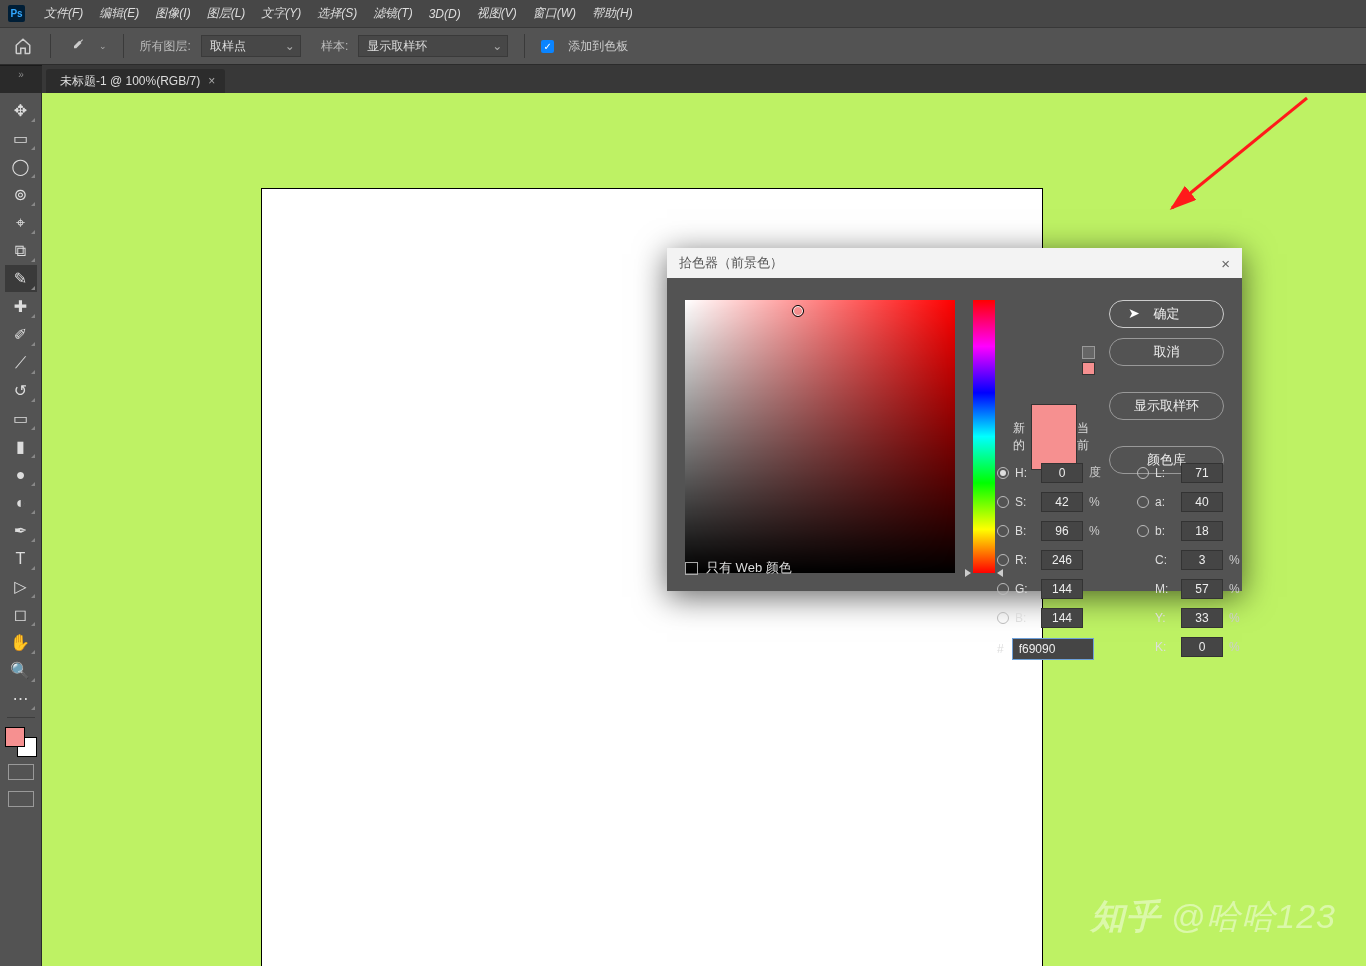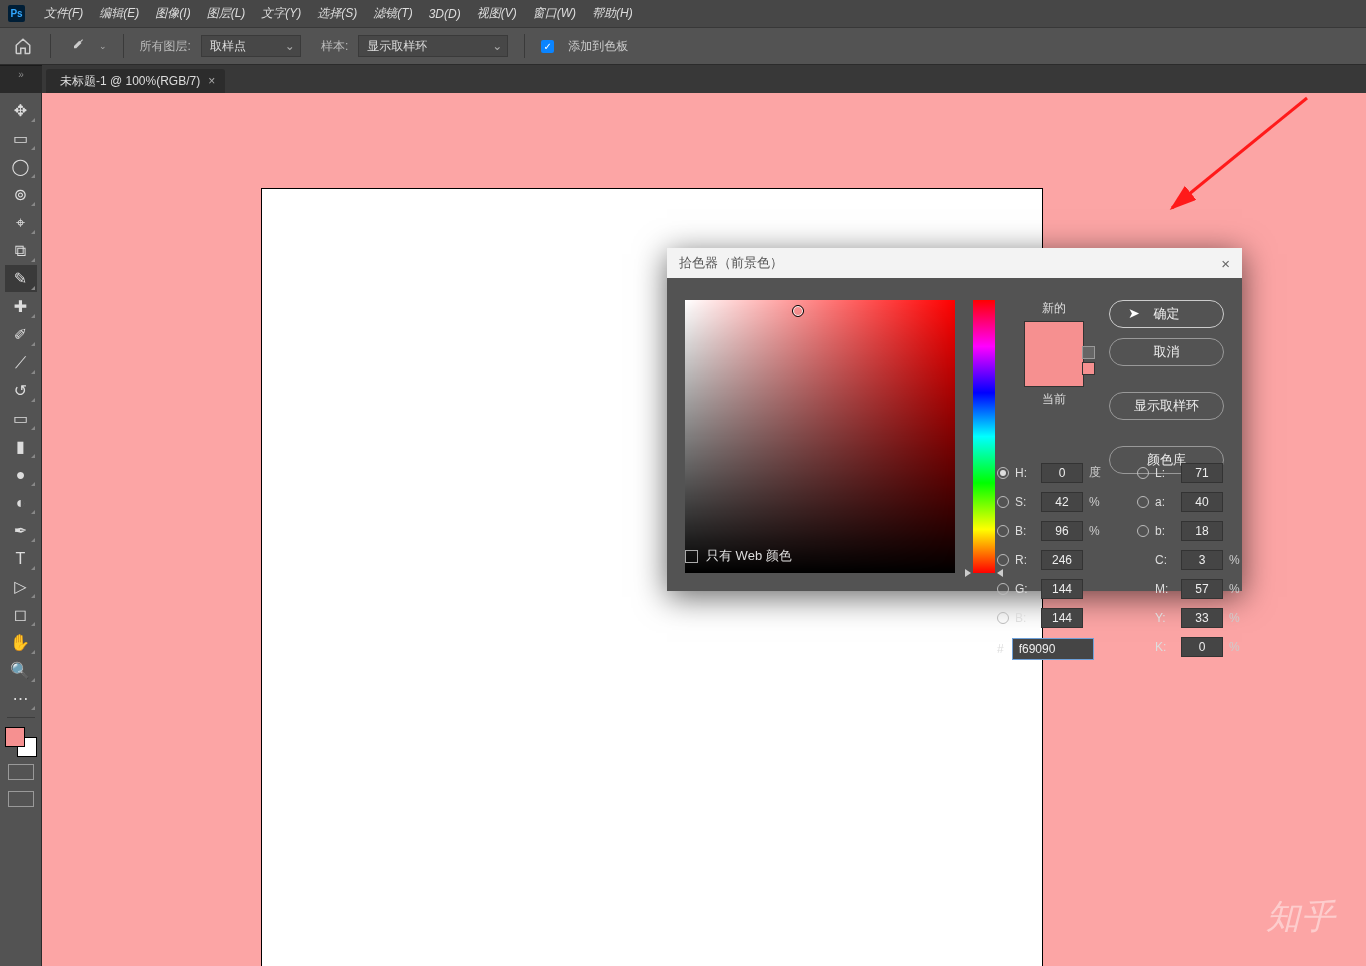--- a/index.html
+++ b/index.html
@@ -34,40 +34,40 @@
   .lefttools .tool.active { background:#3a3a3a; }
   .lefttools .tool .corner { position:absolute; right:2px; bottom:2px; width:0; height:0; border-right:4px solid #888; border-top:4px solid transparent;}
   .lefttools .divider { width:28px; height:1px; background:#3d3d3d; margin:4px 0;}
   .lefttools .swatch { width:24px; height:24px; position:relative; margin-top:6px;}
   .lefttools .swatch .fg { position:absolute; left:-4px; top:-2px; width:20px; height:20px; background:#f69090; border:1px solid #000;}
   .lefttools .swatch .bg { position:absolute; right:-4px; bottom:-4px; width:20px; height:20px; background:#fff; border:1px solid #000;}
   .lefttools .mode { width:26px; height:16px; margin-top:10px; display:flex; gap:2px;}
   .lefttools .mode div { flex:1; border:1px solid #999;}
   
   
-  .workspace { position:absolute; left:42px; top:93px; right:0; bottom:0; background:#fca5a5; }
+  .workspace { position:absolute; left:42px; top:93px; right:0; bottom:0; background:#bef264; }
   .canvas { position:absolute; left:220px; top:96px; width:780px; height:780px; background:#fff; box-shadow:0 0 0 1px #000; }
 
   
   .dialog { position:absolute; left:625px; top:155px; width:575px; background:#535353; box-shadow:0 6px 30px rgba(0,0,0,.6); }
   .dialog-title { height:30px; background:#f3f3f3; color:#555; font-size:13px; display:flex; align-items:center; padding:0 12px; justify-content:space-between;}
   .dialog-title .x { color:#666; font-size:15px; }
   .dialog-body { padding:22px 18px 18px 18px; display:flex; gap:18px; position:relative;}
   .sv-field { width:273px; height:273px; position:relative; background:
      linear-gradient(to top, #000, rgba(0,0,0,0)),
      linear-gradient(to right, #fff, #ff0000); }
   .sv-cursor { position:absolute; width:12px; height:12px; border:1px solid #000; border-radius:50%; box-shadow:0 0 0 1px #fff inset; transform:translate(-50%,-50%);}
   .hue-strip { width:22px; height:273px; position:relative; background: linear-gradient(to bottom,#f00,#f0f 17%,#00f 34%,#0ff 50%,#0f0 67%,#ff0 84%,#f00);}
   .hue-arrows { position:absolute; left:-6px; right:-6px; height:0;}
   .hue-arrows::before, .hue-arrows::after { content:""; position:absolute; top:-4px; width:0; height:0; border-top:4px solid transparent; border-bottom:4px solid transparent;}
   .hue-arrows::before { left:-2px; border-left:6px solid #ccc;}
   .hue-arrows::after { right:-2px; border-right:6px solid #ccc;}
 
   .rightcol { flex:1; display:flex; gap:14px; }
-  .preview-col { width:82px; display:flex; flex-direction:column; align-items:center; font-size:12px; color:#ddd; position:relative;}
+  .preview-col { width:82px; display:flex; align-items:center; font-size:12px; color:#ddd; position:relative;}
   .preview { width:60px; height:66px; border:1px solid #333; display:flex; flex-direction:column; margin:4px 0;}
   .preview div { flex:1; }
   .cube-ico { width:13px; height:13px; border:1px solid #999; background:#666; position:absolute; right:0; top:46px;}
   .mini-sw  { width:13px; height:13px; background:#f69090; border:1px solid #333; position:absolute; right:0; top:62px;}
 
   .btn-col { width:115px; display:flex; flex-direction:column; gap:10px; }
   .btn { height:28px; border:1px solid #999; border-radius:15px; background:transparent; color:#eee; font-size:13px; display:flex; align-items:center; justify-content:center; position:relative;}
   .btn.primary { border-color:#ccc; }
   .cursor-overlay { position:absolute; left:18px; top:4px; color:#fff; font-size:14px; pointer-events:none;}
   
@@ -75,29 +75,29 @@
   .vrow { display:flex; align-items:center; height:29px; gap:6px;}
   .vrow .radio { width:12px; height:12px; border:1px solid #bbb; border-radius:50%; display:inline-flex; align-items:center; justify-content:center;}
   .vrow .radio.on::after { content:""; width:6px; height:6px; background:#ddd; border-radius:50%;}
   .vrow .label { width:20px; }
   .vrow input { width:42px; height:20px; background:#454545; border:1px solid #333; color:#eee; font-size:12px; text-align:center;}
   .vrow .unit { width:20px; color:#ccc;}
   .values .left, .values .right { display:inline-flex; flex-direction:column;}
   .hexrow { margin-top:6px; display:flex; align-items:center; gap:8px;}
   .hexrow input { width:82px; height:22px; background:#454545; border:1px solid #6ea0d8; color:#eee; font-size:12px; padding:0 6px;}
 
-  .webonly { position:absolute; left:18px; bottom:26px; font-size:13px; color:#ddd; display:flex; align-items:center; gap:8px;margin-top:40px;}
+  .webonly { position:absolute; left:18px; bottom:14px; font-size:13px; color:#ddd; display:flex; align-items:center; gap:8px;margin-top:40px;}
   .webonly .box { width:13px; height:13px; border:1px solid #aaa; }
 
   
   .arrow { position:absolute; pointer-events:none; }
   
   
   .watermark { position:absolute; right:30px; bottom:26px; color:rgba(255,255,255,.45); font-size:34px; font-style:italic; display:flex; align-items:center; gap:10px; letter-spacing:1px;}
-  .watermark .zh { font-weight:normal; }
+  .watermark .zh { font-weight:bold; }
 </style>
 </head>
 <body>
 
 <div class="menubar">
   <div class="ps-logo">Ps</div>
   <div class="menu-item">文件(F)</div>
   <div class="menu-item">编辑(E)</div>
   <div class="menu-item">图像(I)</div>
   <div class="menu-item">图层(L)</div>
@@ -323,13 +323,14 @@
         <marker id="ah" markerWidth="10" markerHeight="10" refX="8" refY="3" orient="auto">
           <path d="M0,0 L0,6 L9,3 z" fill="#ff1a1a"></path>
         </marker>
       </defs>
     <line x1="170" y1="5" x2="35" y2="115" stroke="#ff1a1a" stroke-width="3" marker-end="url(#ah)"></line>
   </svg>
 </div>
 
 <div class="watermark">
   <span class="zh">知乎</span>
+  <span>@哈哈123</span>
 </div>
 
 </body></html>

